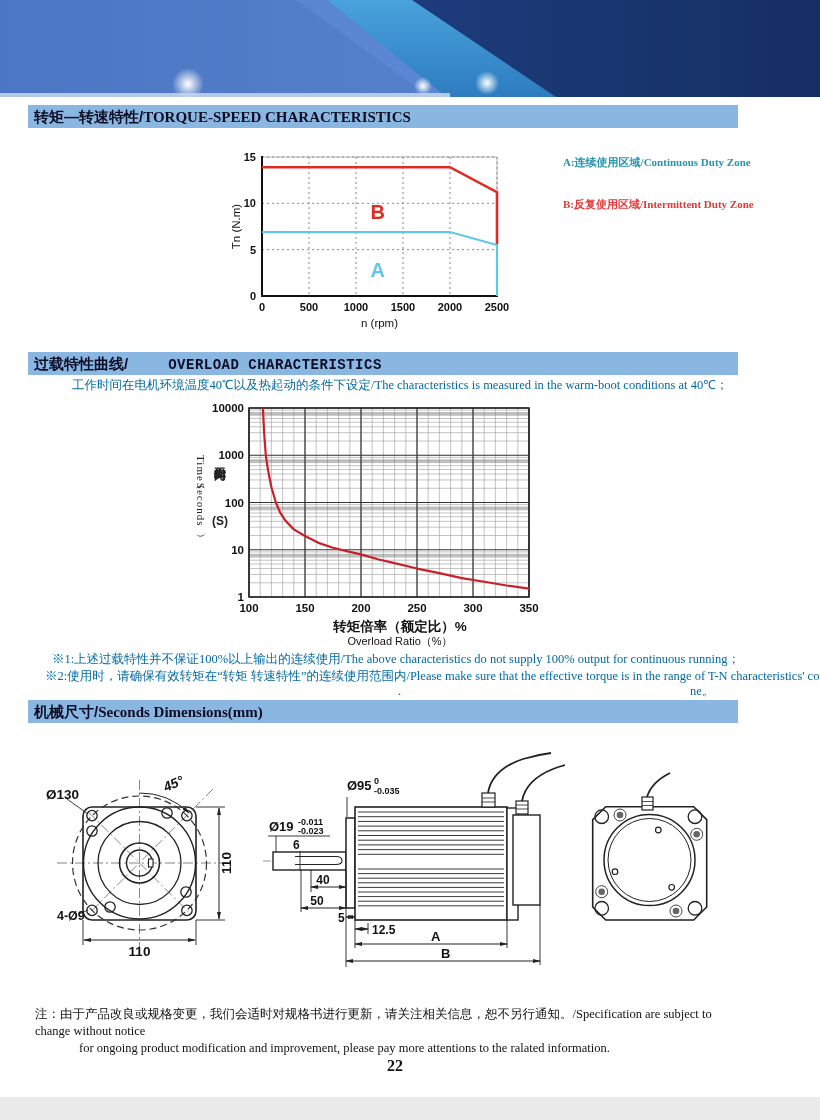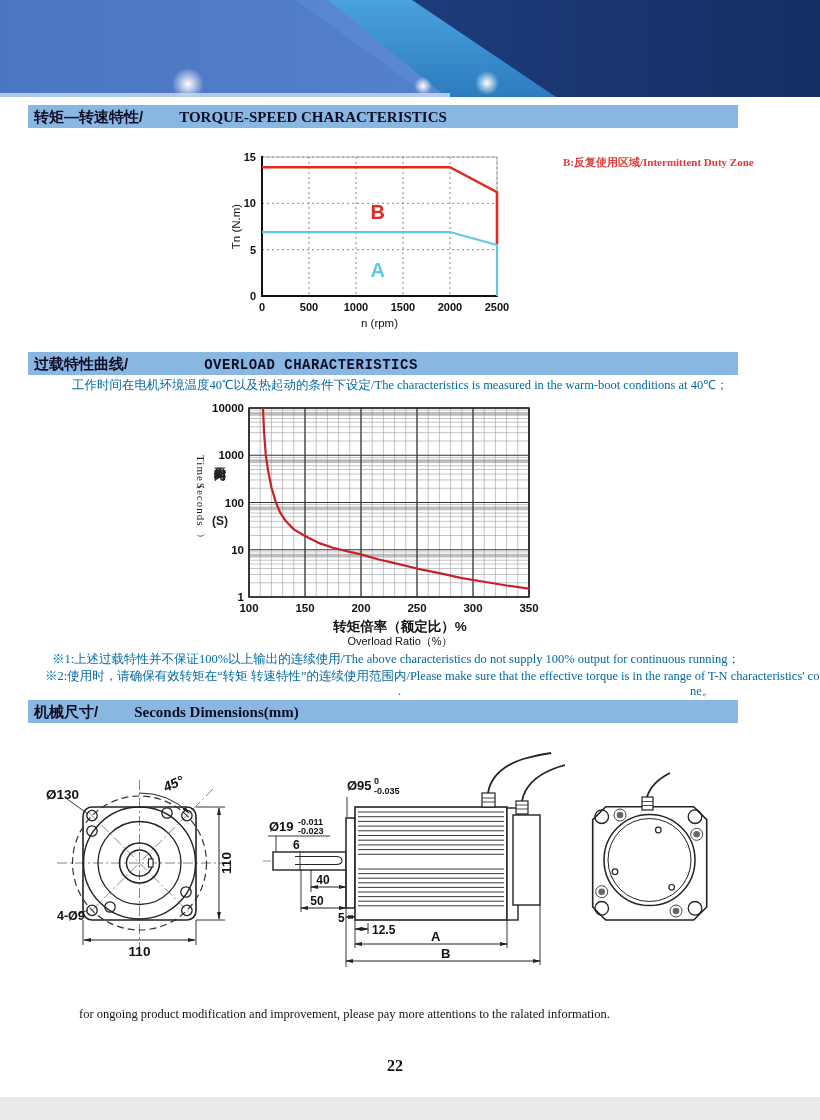--- a/index.html
+++ b/index.html
@@ -4,21 +4,21 @@
 <style>
   html,body{margin:0;padding:0;}
   body{width:820px;height:1120px;position:relative;background:#ffffff;
        font-family:"Liberation Serif",serif;overflow:hidden;color:#111;}
   .abs{position:absolute;}
   
   .secbar{position:absolute;left:28px;width:710px;height:23px;background:#8ab7e2;
           color:#0d0d26;font-weight:bold;font-size:15px;line-height:23px;
           padding-left:6px;box-sizing:border-box;white-space:nowrap;}
   .secbar .cn{font-family:"Liberation Sans",sans-serif;}
-  .secbar .en{font-family:"Liberation Serif",serif;padding-left:36px;}
+  .secbar .en{font-family:"Liberation Serif",serif;}
   #sec2-bar .en{font-family:Liberation Mono, monospace;font-size:14px;letter-spacing:.5px;margin-left:40px;}
   
   .legend{position:absolute;left:563px;top:152px;font-size:11px;font-weight:bold;
           font-family:"Liberation Serif",serif;line-height:21px;white-space:nowrap;}
   
   .tline{position:absolute;font-size:12.5px;color:#0369a1;white-space:nowrap;}
   
   .vtext-rot{position:absolute;writing-mode:vertical-rl;font-family:"Liberation Serif",serif;
              font-size:11px;color:#222;letter-spacing:1px;}
   .vtext-up{position:absolute;writing-mode:vertical-rl;text-orientation:upright;
@@ -95,21 +95,22 @@
     <text x="267" y="163" text-anchor="middle" font-size="11" font-weight="bold" fill="#111">2500</text>
     <text x="149.5" y="179" text-anchor="middle" font-size="11.5" fill="#111">n (rpm)</text>
     <text x="10" y="78.5" text-anchor="middle" font-size="11.5" fill="#111" transform="rotate(-90 10 78.5)">Tn (N.m)</text>
     <polyline points="32,19.193333333333328 220,19.193333333333328 267,44.21333333333334 267,97.03333333333333" fill="none" stroke="#e02a22" stroke-width="2.6"></polyline>
     <polyline points="32,84.05999999999999 220,84.05999999999999 267,97.03333333333333 267,148" fill="none" stroke="#5fc8e6" stroke-width="2.2"></polyline>
     <text x="147.62" y="71.08666666666666" text-anchor="middle" font-size="20" font-weight="bold" fill="#e02a22">B</text>
     <text x="147.62" y="129.00333333333333" text-anchor="middle" font-size="20" font-weight="bold" fill="#5fc8e6">A</text>
   </svg>
 
 <div class="legend">
-  <div id="legB" style="color: rgb(224, 58, 58);">B:反复使用区域/Intermittent Duty Zone</div>
+  <div id="legA" style="color: rgb(37, 148, 173);">A:连续使用区域/Continuous Duty Zone</div>
+  <div id="legB" style="color: rgb(224, 58, 58); margin-top: 21px;">B:反复使用区域/Intermittent Duty Zone</div>
 </div>
 
 <div class="secbar" id="sec2-bar" style="top:352px">
   <span class="cn">过载特性曲线/</span><span class="en">OVERLOAD CHARACTERISTICS</span>
 </div>
 
 <div class="tline" style="left:72px;top:376px">工作时间在电机环境温度40℃以及热起动的条件下设定/The characteristics is measured in the warm-boot conditions at 40℃；</div>
 
 <svg class="abs" style="left:180px;top:397px" width="378" height="252" id="ol-svg">
     <line x1="69" y1="11" x2="69" y2="200" stroke="#9a9a9a" stroke-width="0.6"></line>
@@ -374,16 +375,17 @@
   </g>
   <g>
     <rect x="67" y="47" width="11" height="13" fill="#fff" stroke="#222" stroke-width="1.2"></rect>
     <line x1="67" y1="51.5" x2="78" y2="51.5" stroke="#222" stroke-width="0.8"></line>
     <line x1="67" y1="55.5" x2="78" y2="55.5" stroke="#222" stroke-width="0.8"></line>
     <path d="M72,47 C75,37 83,29 95,23" fill="none" stroke="#222" stroke-width="1.8"></path>
   </g>
 </svg>
 
 <div class="footer">
+  <div><span>注：</span><span>由于产品改良或规格变更，我们会适时对规格书进行更新，请关注相关信息，恕不另行通知。/Specification are subject to change without notice</span></div>
   <div class="indent">for ongoing product modification and improvement, please pay more attentions to the ralated information.</div>
 </div>
 <div class="pageno">22</div>
 <div class="botbar"></div>
 
 </body></html>

